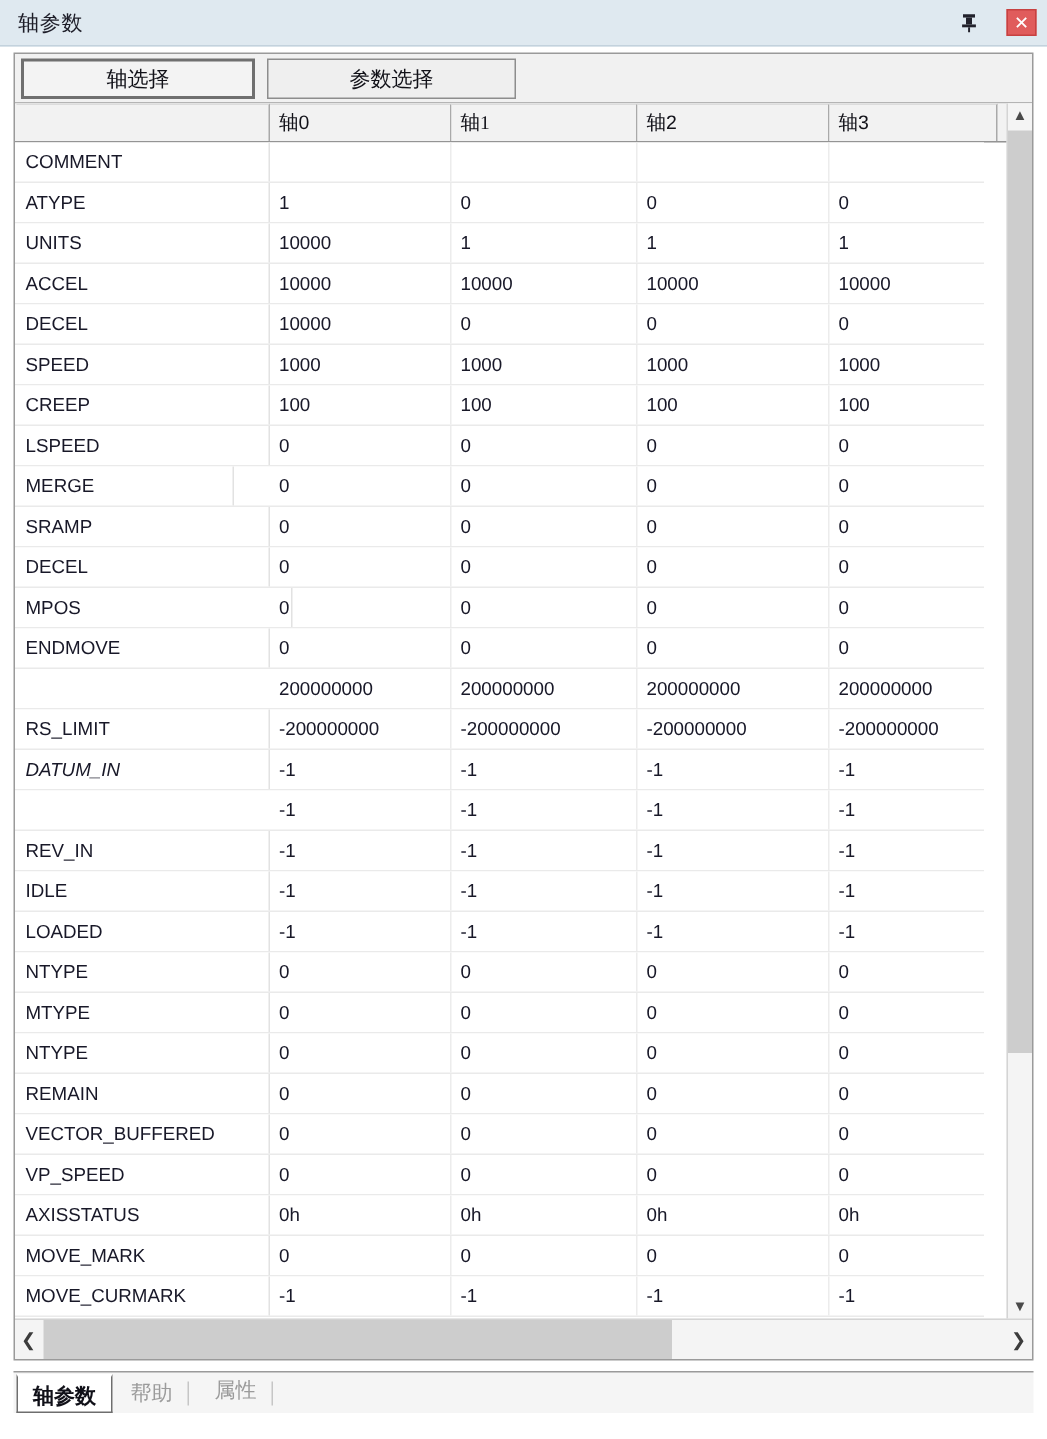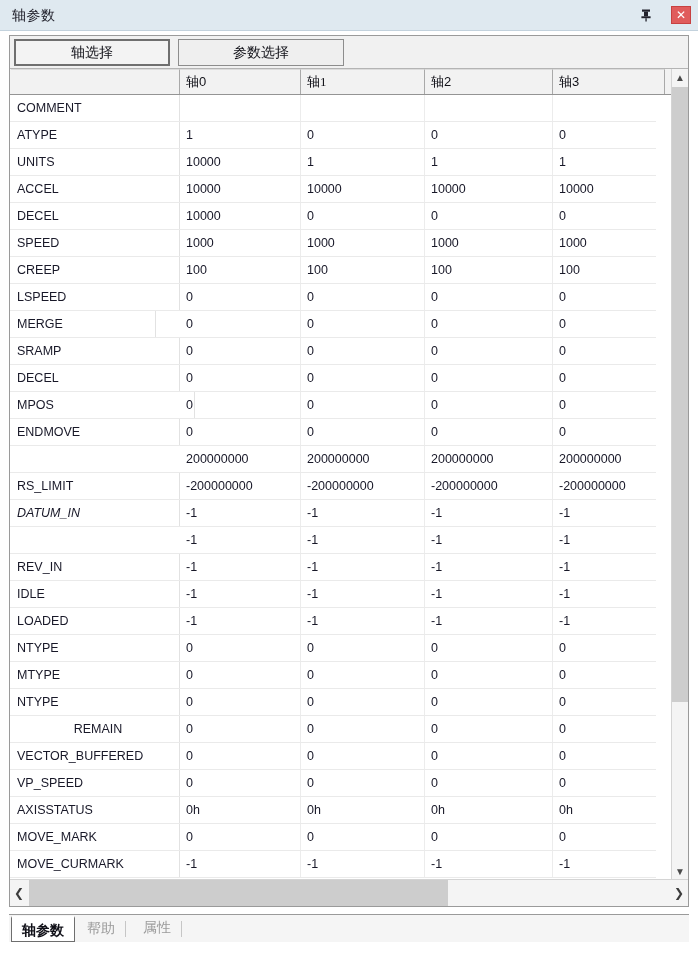--- a/index.html
+++ b/index.html
@@ -460,21 +460,21 @@
           <div class="cell" style="left: 543px; width: 112px;">0</div>
         </div>
         <div class="row">
           <div class="cell namecol" style="left: 1px; width: 169px;">NTYPE</div>
           <div class="cell" style="left: 170px; width: 121px;">0</div>
           <div class="cell" style="left: 291px; width: 124px;">0</div>
           <div class="cell" style="left: 415px; width: 128px;">0</div>
           <div class="cell" style="left: 543px; width: 112px;">0</div>
         </div>
         <div class="row">
-          <div class="cell namecol" style="left: 1px; width: 169px; text-align: center;">REMAIN</div>
+          <div class="cell namecol" style="left: 1px; width: 169px;">REMAIN</div>
           <div class="cell" style="left: 170px; width: 121px;">0</div>
           <div class="cell" style="left: 291px; width: 124px;">0</div>
           <div class="cell" style="left: 415px; width: 128px;">0</div>
           <div class="cell" style="left: 543px; width: 112px;">0</div>
         </div>
         <div class="row">
           <div class="cell namecol" style="left: 1px; width: 169px;">VECTOR_BUFFERED</div>
           <div class="cell" style="left: 170px; width: 121px;">0</div>
           <div class="cell" style="left: 291px; width: 124px;">0</div>
           <div class="cell" style="left: 415px; width: 128px;">0</div>

